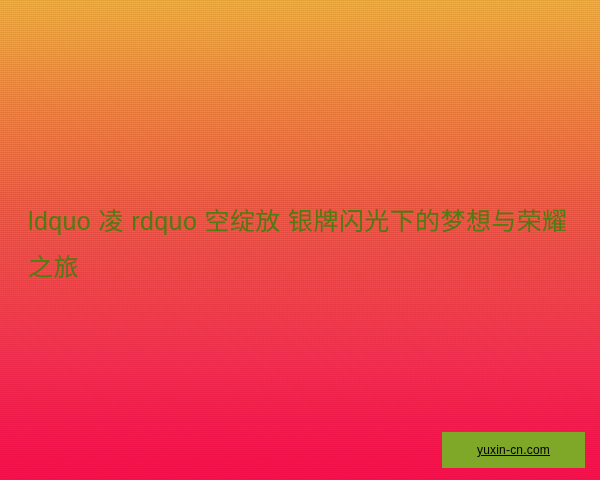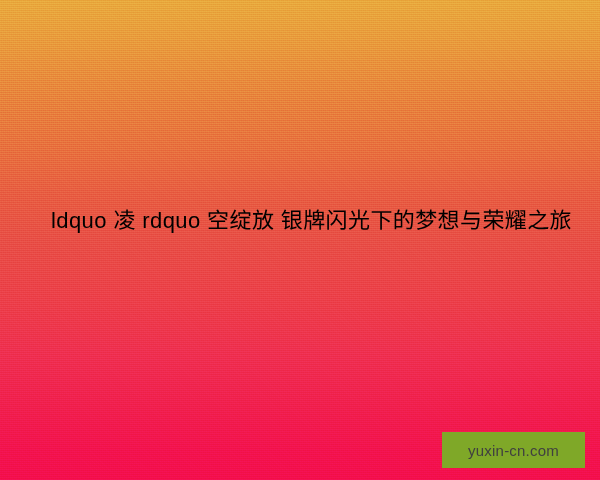--- a/index.html
+++ b/index.html
@@ -51,23 +51,23 @@
     pointer-events: none;
   }
 
   .headline {
     position: absolute;
     left: 0;
     right: 0;
     top: 198px;
     padding: 0 28px;
     margin: 0;
-    text-align: right;
-    color: #000000;
-    font-size: 22px;
+    text-align: left;
+    color: #4d7c0f;
+    font-size: 25px;
     font-weight: 400;
     line-height: 46px;
     letter-spacing: 0.4px;
     white-space: pre-wrap;
     word-break: break-word;
   }
 
   .watermark {
     position: absolute;
     left: 442px;
@@ -75,26 +75,27 @@
     width: 143px;
     height: 36px;
     background: #7fa828;
     display: flex;
     align-items: center;
     justify-content: center;
     box-sizing: border-box;
   }
 
   .watermark-label {
-    color: #404040;
-    font-size: 15px;
+    color: #000000;
+    font-size: 12px;
     font-weight: 400;
     letter-spacing: 0.2px;
     line-height: 1;
     font-family: "Liberation Sans", "DejaVu Sans", sans-serif;
+    text-decoration: underline;
   }
 </style>
 </head>
 <body>
 
 <div class="banner">
 
   <div class="banner-gradient"></div>
   <div class="banner-noise"></div>
 

